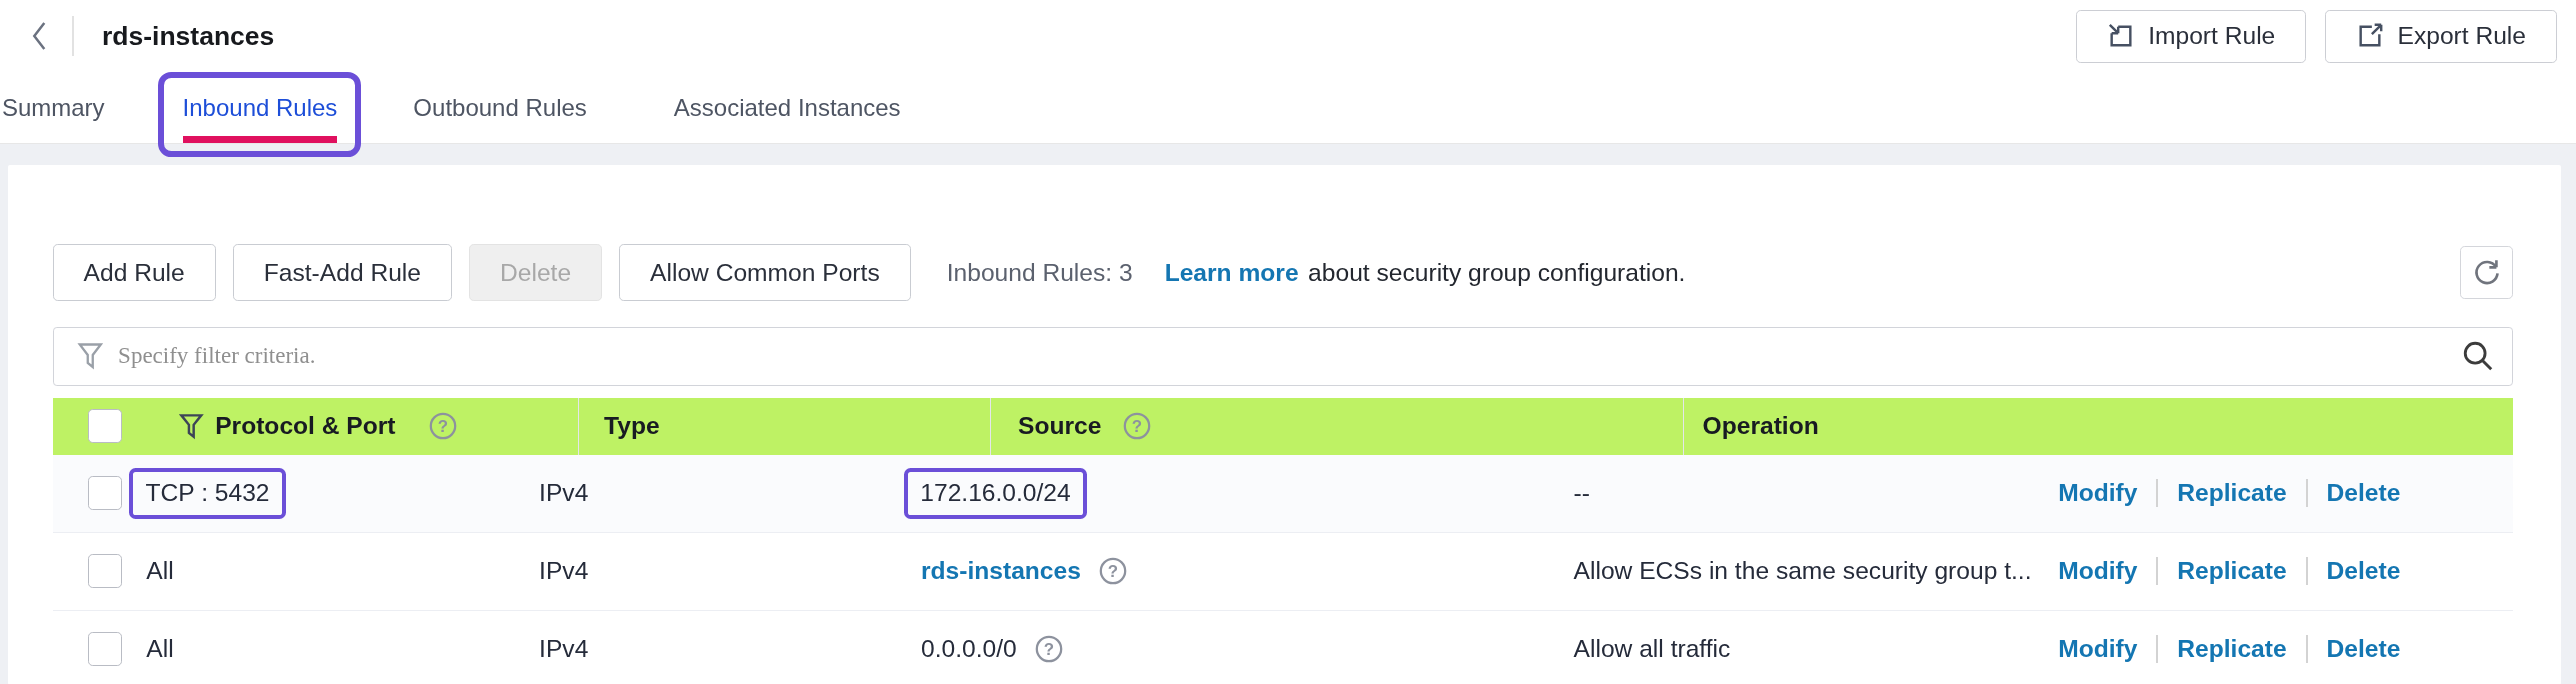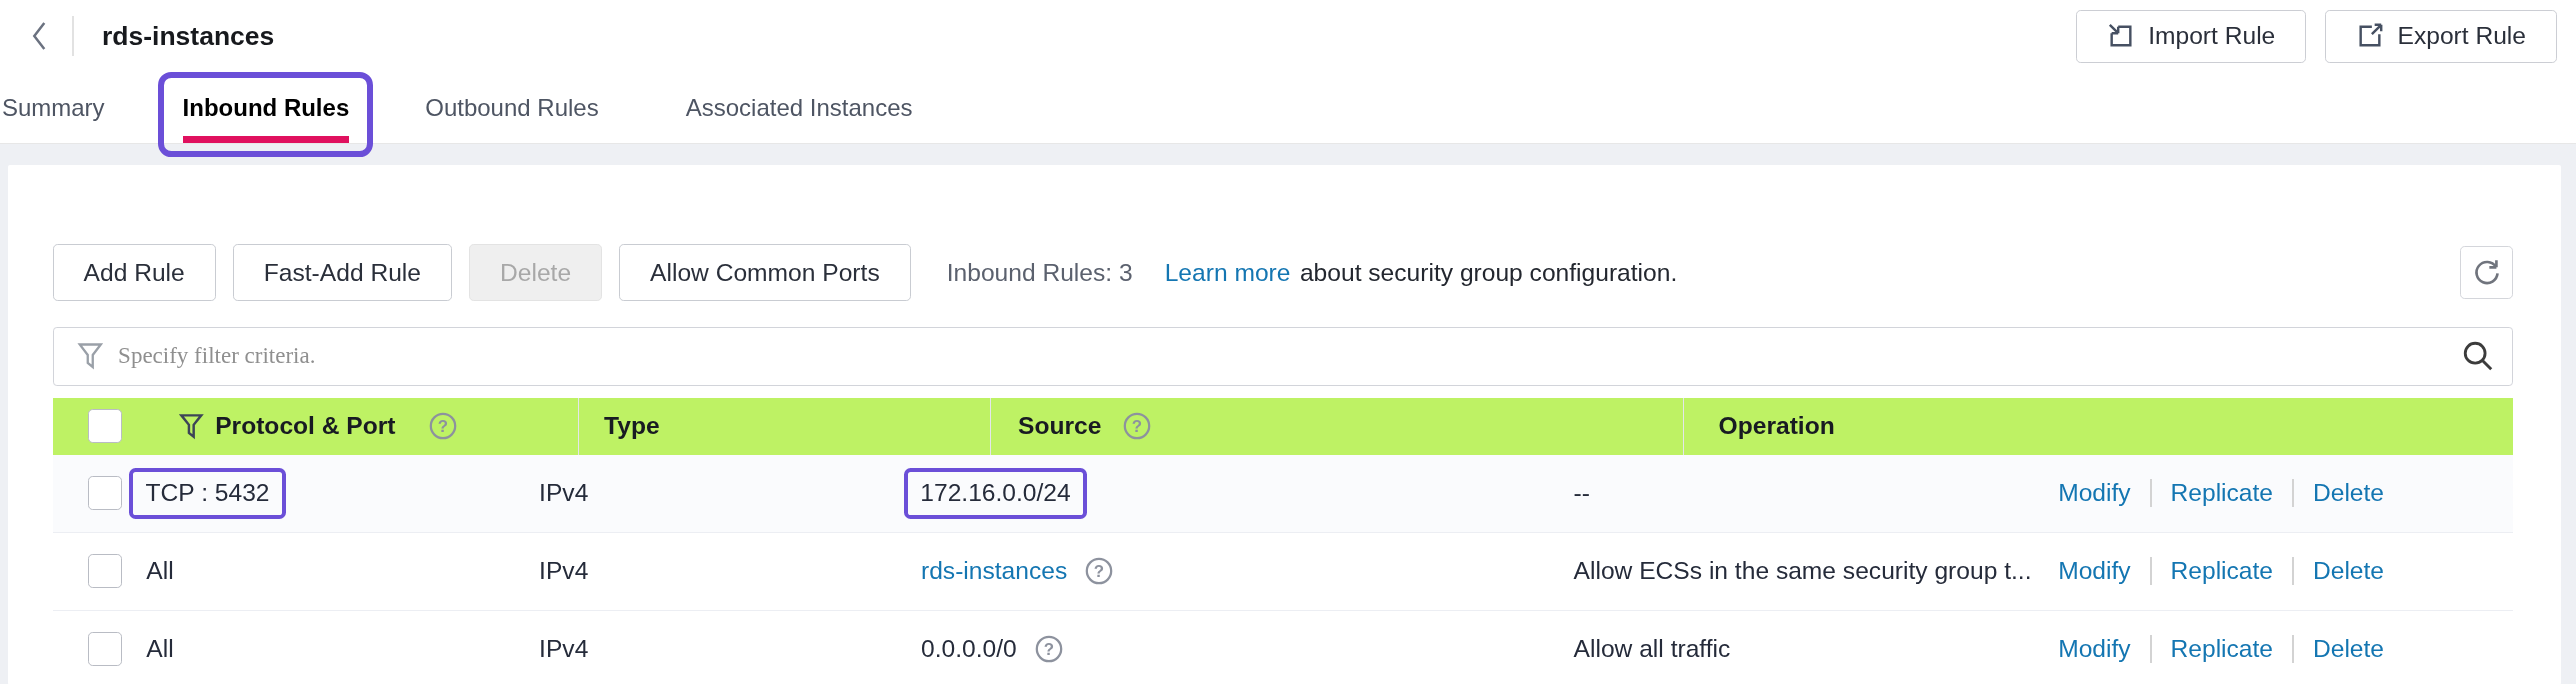--- a/index.html
+++ b/index.html
@@ -18,37 +18,37 @@
   .hbtn {
     height:53px; display:flex; align-items:center; gap:13.2px; padding:0 30px;
     background:#fff; border:1.9px solid #ccced4; border-radius:4.7px;
     font-size:24.6px; color:#2a2f3a; margin-right:19px; cursor:pointer;
   }
   .tabs-row { height:71px; display:flex; align-items:center; padding-left:1.9px; }
   .tab { position:relative; height:71px; display:flex; align-items:center; font-size:24px; color:#4e5563; cursor:pointer; }
   .tab-summary { margin-right:78px; }
   .tab-inbound { margin-right:76px; }
   .tab-outbound { margin-right:87px; }
-  .tab.active { color:#000000;font-weight:bold; }
+  .tab.active { color:#1d4ed8; }
   .tab.active .tab-underline { position:absolute; left:0; right:0; bottom:0; height:6.6px; background:#e0115f; }
   .annotation-ring { position:absolute; top:0; bottom:-14px; left:-24.6px; right:-23.6px; border:6.6px solid #6b4fd8; border-radius:13.2px; pointer-events:none; }
   
   .card {
     margin:21px 15px 0 7.6px; height:520px; background:#fff;
     padding:79px 48px 0 45px; border-radius:1.9px;
   }
   .toolbar { display:flex; align-items:center; height:57px; }
   .btn {
     height:57px; display:flex; align-items:center; padding:0 30px;
     background:#fff; border:1.9px solid #c9ccd2; border-radius:4.7px;
     font-size:24.6px; color:#2a2f3a; margin-right:17px; cursor:pointer; white-space:nowrap;
   }
   .btn.disabled { background:#efefef; border-color:#e3e3e3; color:#a8a8a8; cursor:default; }
   .count-label { margin-left:19px; color:#5b616e; white-space:nowrap; }
-  .link { color:#1476b2; text-decoration:none; cursor:pointer; }
+  .link { color:#1476b2; text-decoration:none; cursor:pointer;font-weight:bold; }
   .learn-more { margin-left:32px; white-space:nowrap; }
   .learn-rest { margin-left:9.5px; color:#23272f; white-space:nowrap; }
   .refresh-btn {
     margin-left:auto; width:53px; height:53px; border:1.9px solid #d4d6db; border-radius:4.7px;
     background:#fff; display:flex; align-items:center; justify-content:center; cursor:pointer;
   }
   
   .filter-bar {
     margin-top:25.5px; height:59px; border:1.9px solid #d2d4da; border-radius:3.8px;
     display:flex; align-items:center; padding:0 17px 0 23px; background:#fff;
@@ -63,21 +63,21 @@
   .grid-row { display:grid; grid-template-columns:89px 372px 380px 661px 479px 1fr; align-items:center; }
   .thead { background:#bef264; height:57px; font-weight:bold; color:#181b22;gap:32px; }
   .th { height:57px; display:flex; align-items:center; }
   .th.bordered { border-left:1.9px solid #e4e6eb; }
   .cell-check { padding-left:35px; }
   .checkbox { width:34px; height:34px; background:#fff; border:1.9px solid #b9bcc4; border-radius:4.7px; cursor:pointer; }
   .th-protocol { padding-left:5.7px; gap:11.3px; }
   .th-type { padding-left:25.5px; }
   .th-source { padding-left:27.4px; gap:21px; }
   .th-desc { padding-left:19px; }
-  .th-op { padding-left:35px; }
+  .th-op { padding-left:19px; }
   .qmark { margin-left:21px; display:flex; align-items:center; }
   .trow { height:78px; border-bottom:1.9px solid #eceef3; background:#fff; }
   .trow:nth-child(2) { background:#fafbfd; }
   .td { display:flex; align-items:center; }
   .td-protocol { padding-left:4.7px; }
   .td-type { padding-left:25.5px; }
   .td-source { padding-left:27.4px; gap:17px; }
   .td-desc { padding-left:19px; white-space:nowrap; }
   .td-op { padding-left:24.6px; }
   .ann-box {

